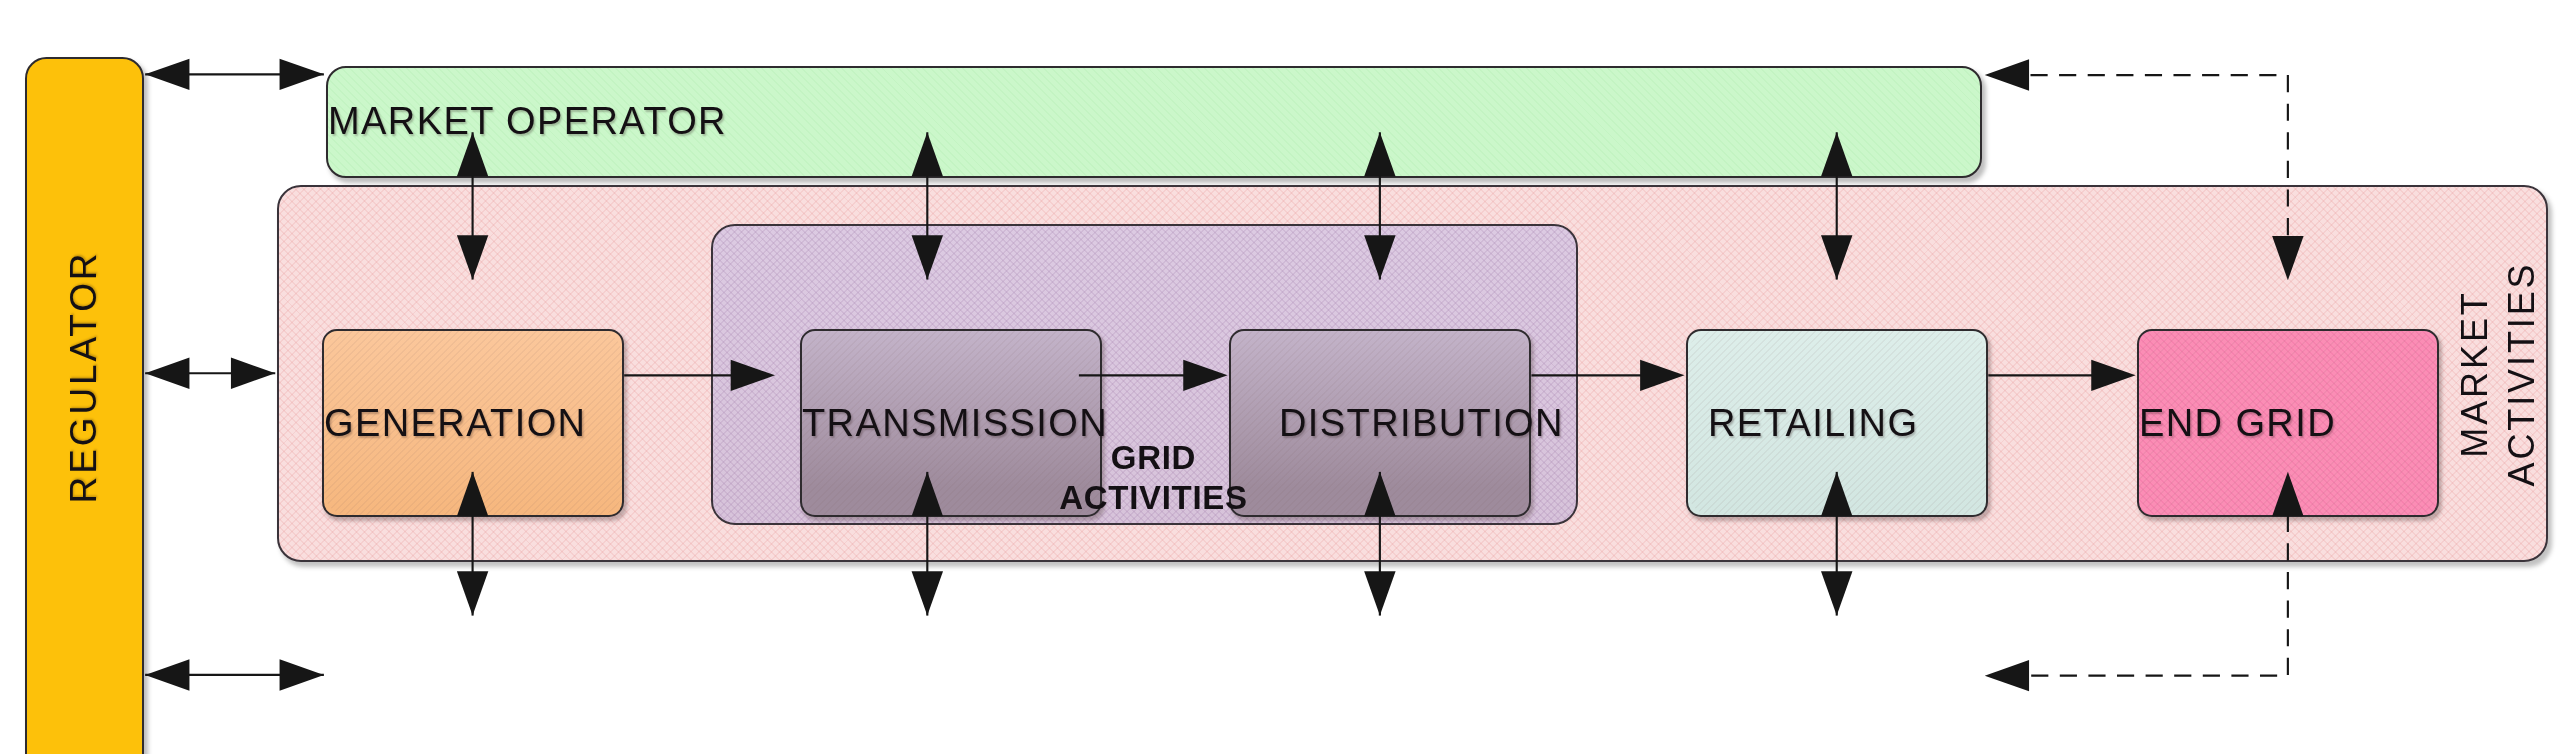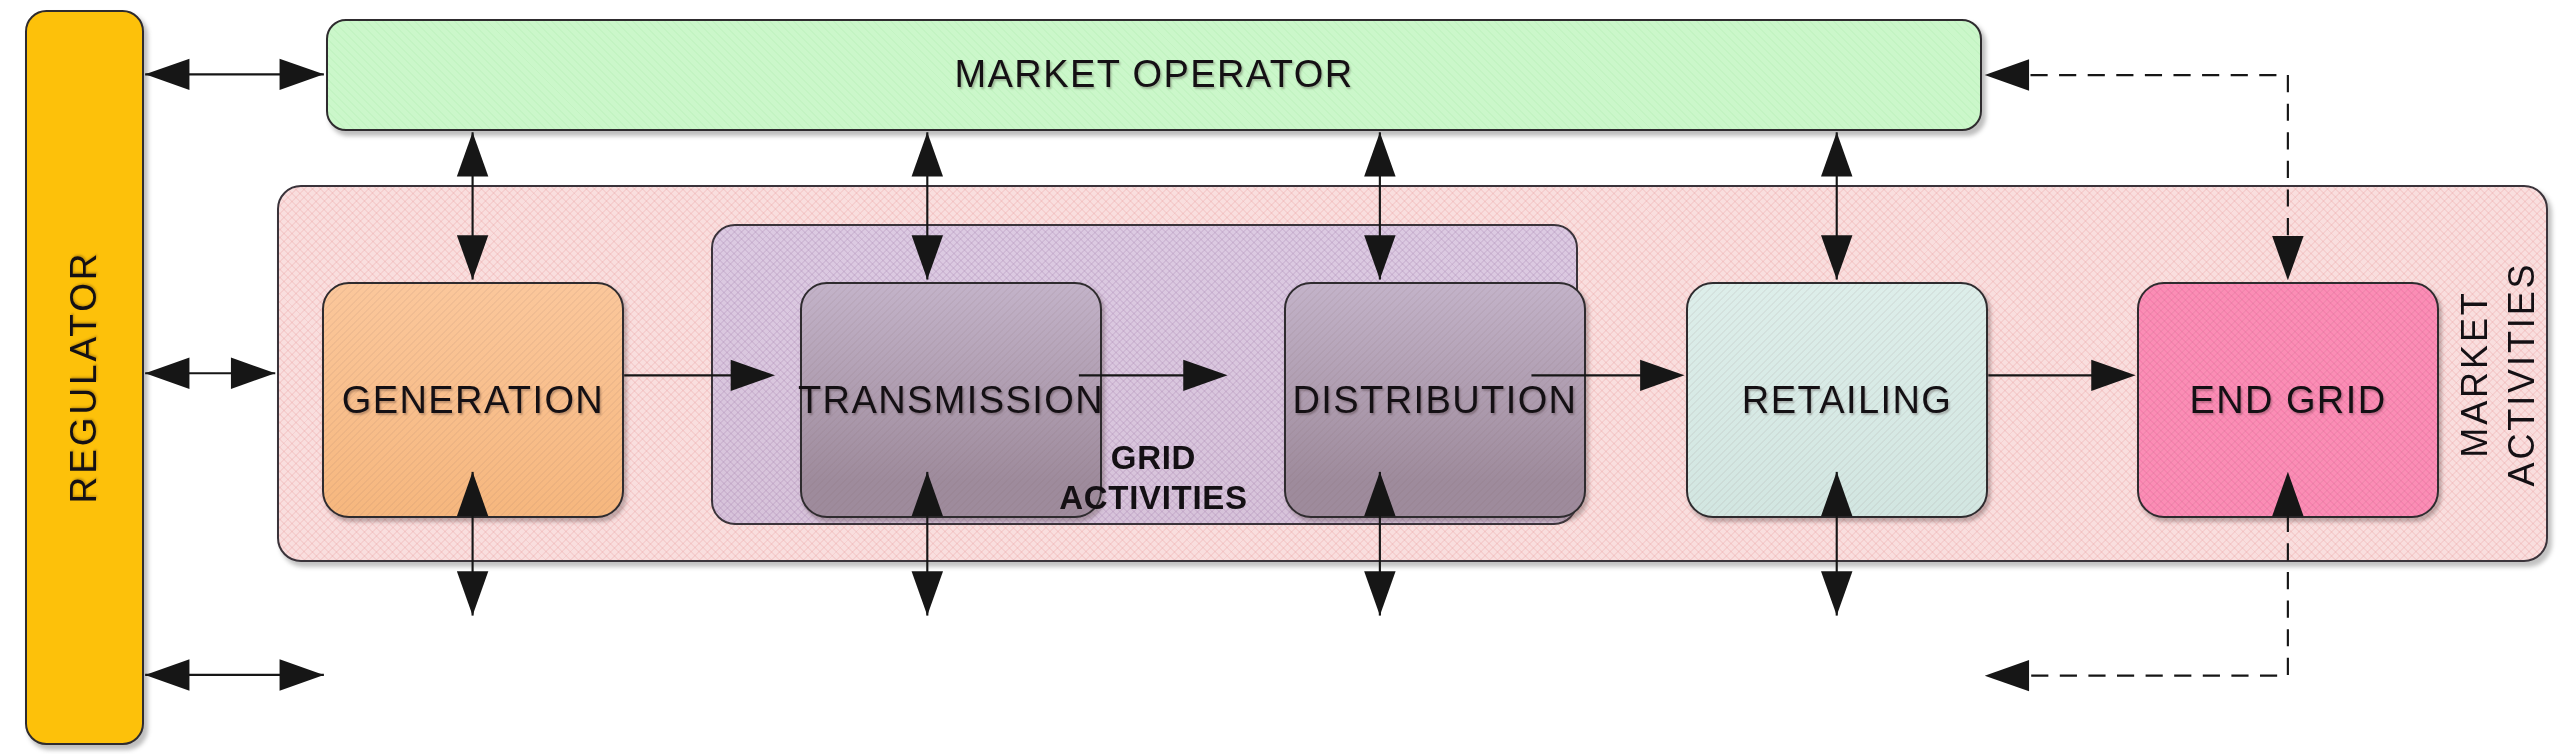--- a/index.html
+++ b/index.html
@@ -2,24 +2,25 @@
 <html style="font-size:11.4px"><head>
 <meta charset="utf-8">
 <style>
   html,body{margin:0;padding:0;background:#ffffff;}
   .canvas{
     position:relative;width:2576px;height:755px;background:#ffffff;
     font-family:"Liberation Sans","DejaVu Sans",sans-serif;overflow:hidden;
   }
   .box{
     position:absolute;box-sizing:border-box;border:2.1px solid #2e2b2e;
-    display:flex;align-items:center;justify-content:center;
+    display:flex;align-items:center;justify-content:flex-start;
     color:#141014;font-size:38px;letter-spacing:1.4px;
     text-shadow:1.4px 2.1px 2.1px rgba(40,20,20,0.28);
     box-shadow:3.6px 4.3px 4.3px rgba(110,110,110,0.45);
+    margin-top:47px;
   }
   .container{position:absolute;box-sizing:border-box;border:2.1px solid #3a333a;
     box-shadow:3.6px 4.3px 4.3px rgba(120,120,120,0.45);}
   
   .regulator{
     left:25px;top:10px;width:119px;height:735px;border-radius:21.4px;
     background:#fdc10a;
   }
   .market-operator{
     left:326px;top:18.6px;width:1656px;height:112px;border-radius:20px;
@@ -43,31 +44,31 @@
     background:linear-gradient(180deg,#dccae2 0%,#d7c3da 100%);
     background-color:#d9c6de;
     box-shadow:none;
   }
   .grid-activities::after{
     content:"";position:absolute;inset:0;border-radius:21.4px;
     background-image:
       repeating-linear-gradient(45deg,rgba(150,110,160,0.16) 0 1.4px,transparent 1.4px 5px),
       repeating-linear-gradient(-45deg,rgba(150,110,160,0.16) 0 1.4px,transparent 1.4px 5px);
   }
-  .node{border-radius:27px;width:302px;height:236px;top:282px;
+  .node{border-radius:15px;width:302px;height:188px;top:282px;
     box-shadow:2.9px 3.6px 3.6px rgba(90,70,70,0.35);}
   .generation{left:322px;
     background:linear-gradient(180deg,#fbc79b 0%,#f6b77e 100%);
     background-color:#f9c091;}
   .transmission{left:800px;
     background:linear-gradient(180deg,#c3b3c9 0%,#9e8b9c 85%);
     background-color:#a8939f;}
-  .distribution{left:1284px;
+  .distribution{left:1229px;
     background:linear-gradient(180deg,#c3b3c9 0%,#9e8b9c 85%);
-    background-color:#a8939f;}
+    background-color:#a8939f;padding-left:48px;}
   .retailing{left:1686px;
     background:linear-gradient(180deg,#ddeeea 0%,#d2e6e1 100%);
     background-color:#d9ebe7;padding-left:20px;}
   .end-user{left:2137px;
     background:#fb8db5;
     background-image:repeating-linear-gradient(45deg,rgba(230,90,150,0.22) 0 1.4px,transparent 1.4px 5px);}
   .node::after{content:"";position:absolute;inset:0;border-radius:24px;
     background-image:repeating-linear-gradient(-45deg,rgba(120,90,90,0.08) 0 1.4px,transparent 1.4px 5px);}
   .node span,.box span{position:relative;z-index:2;}
 

